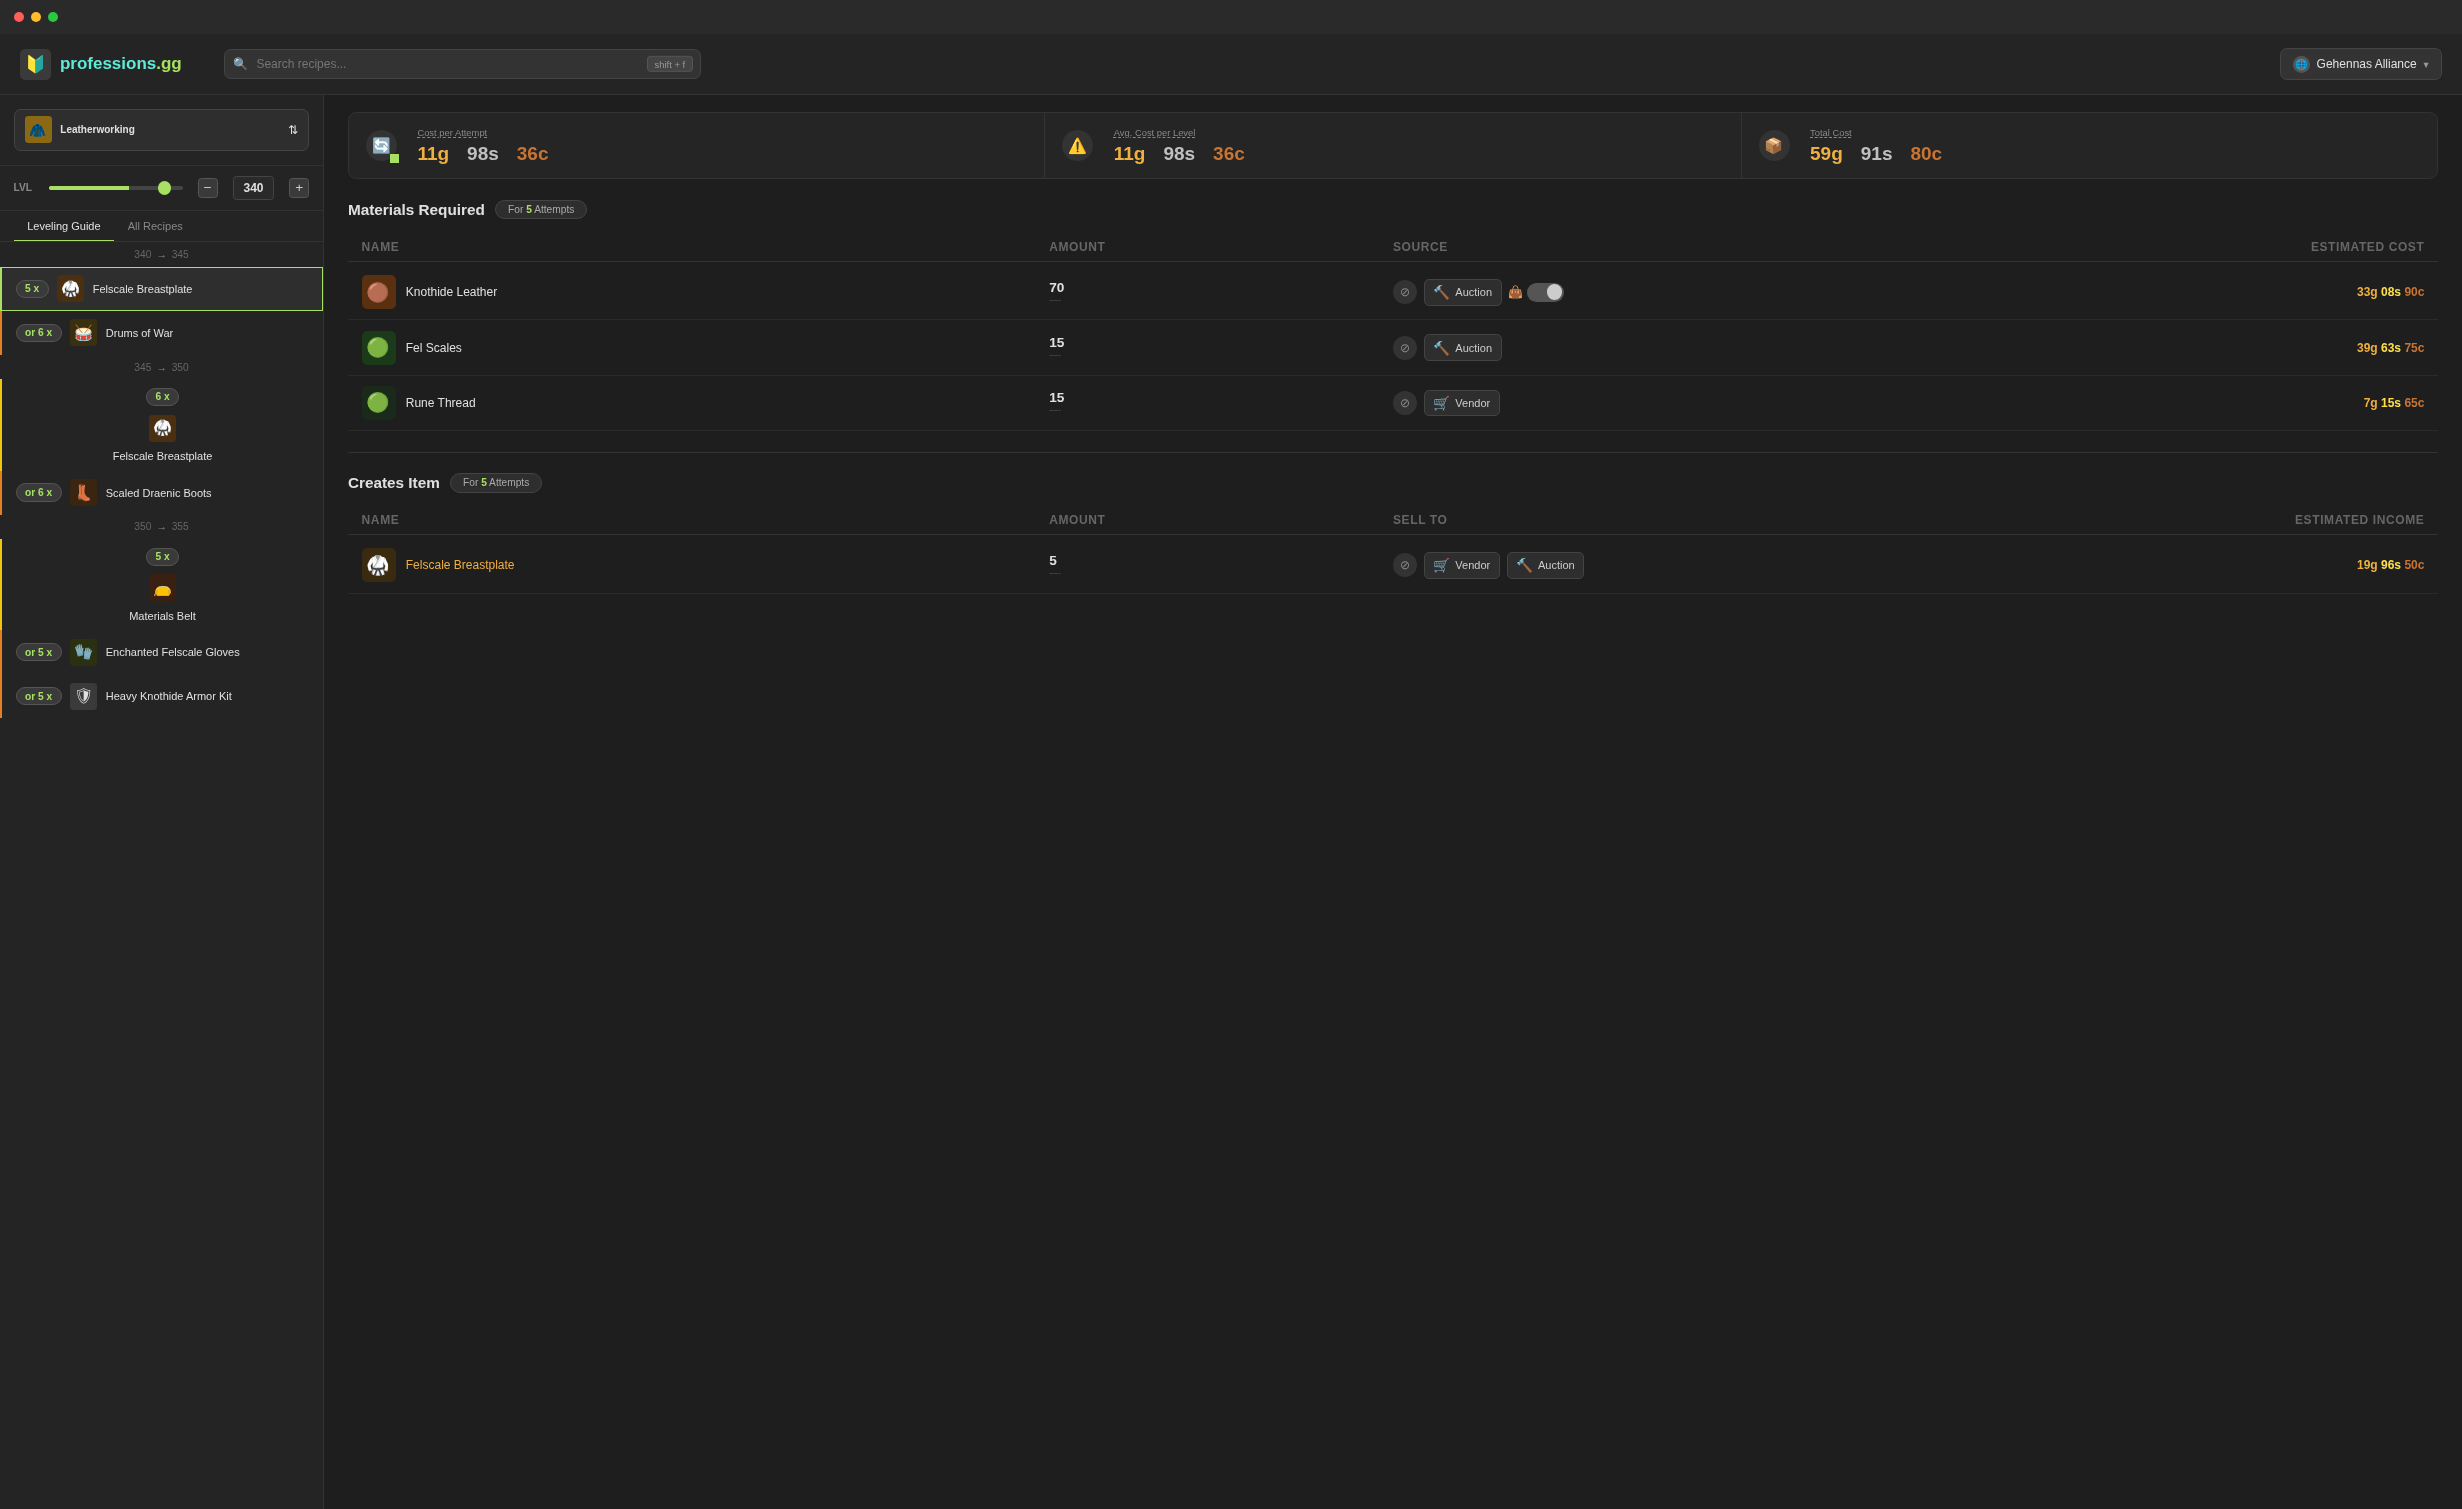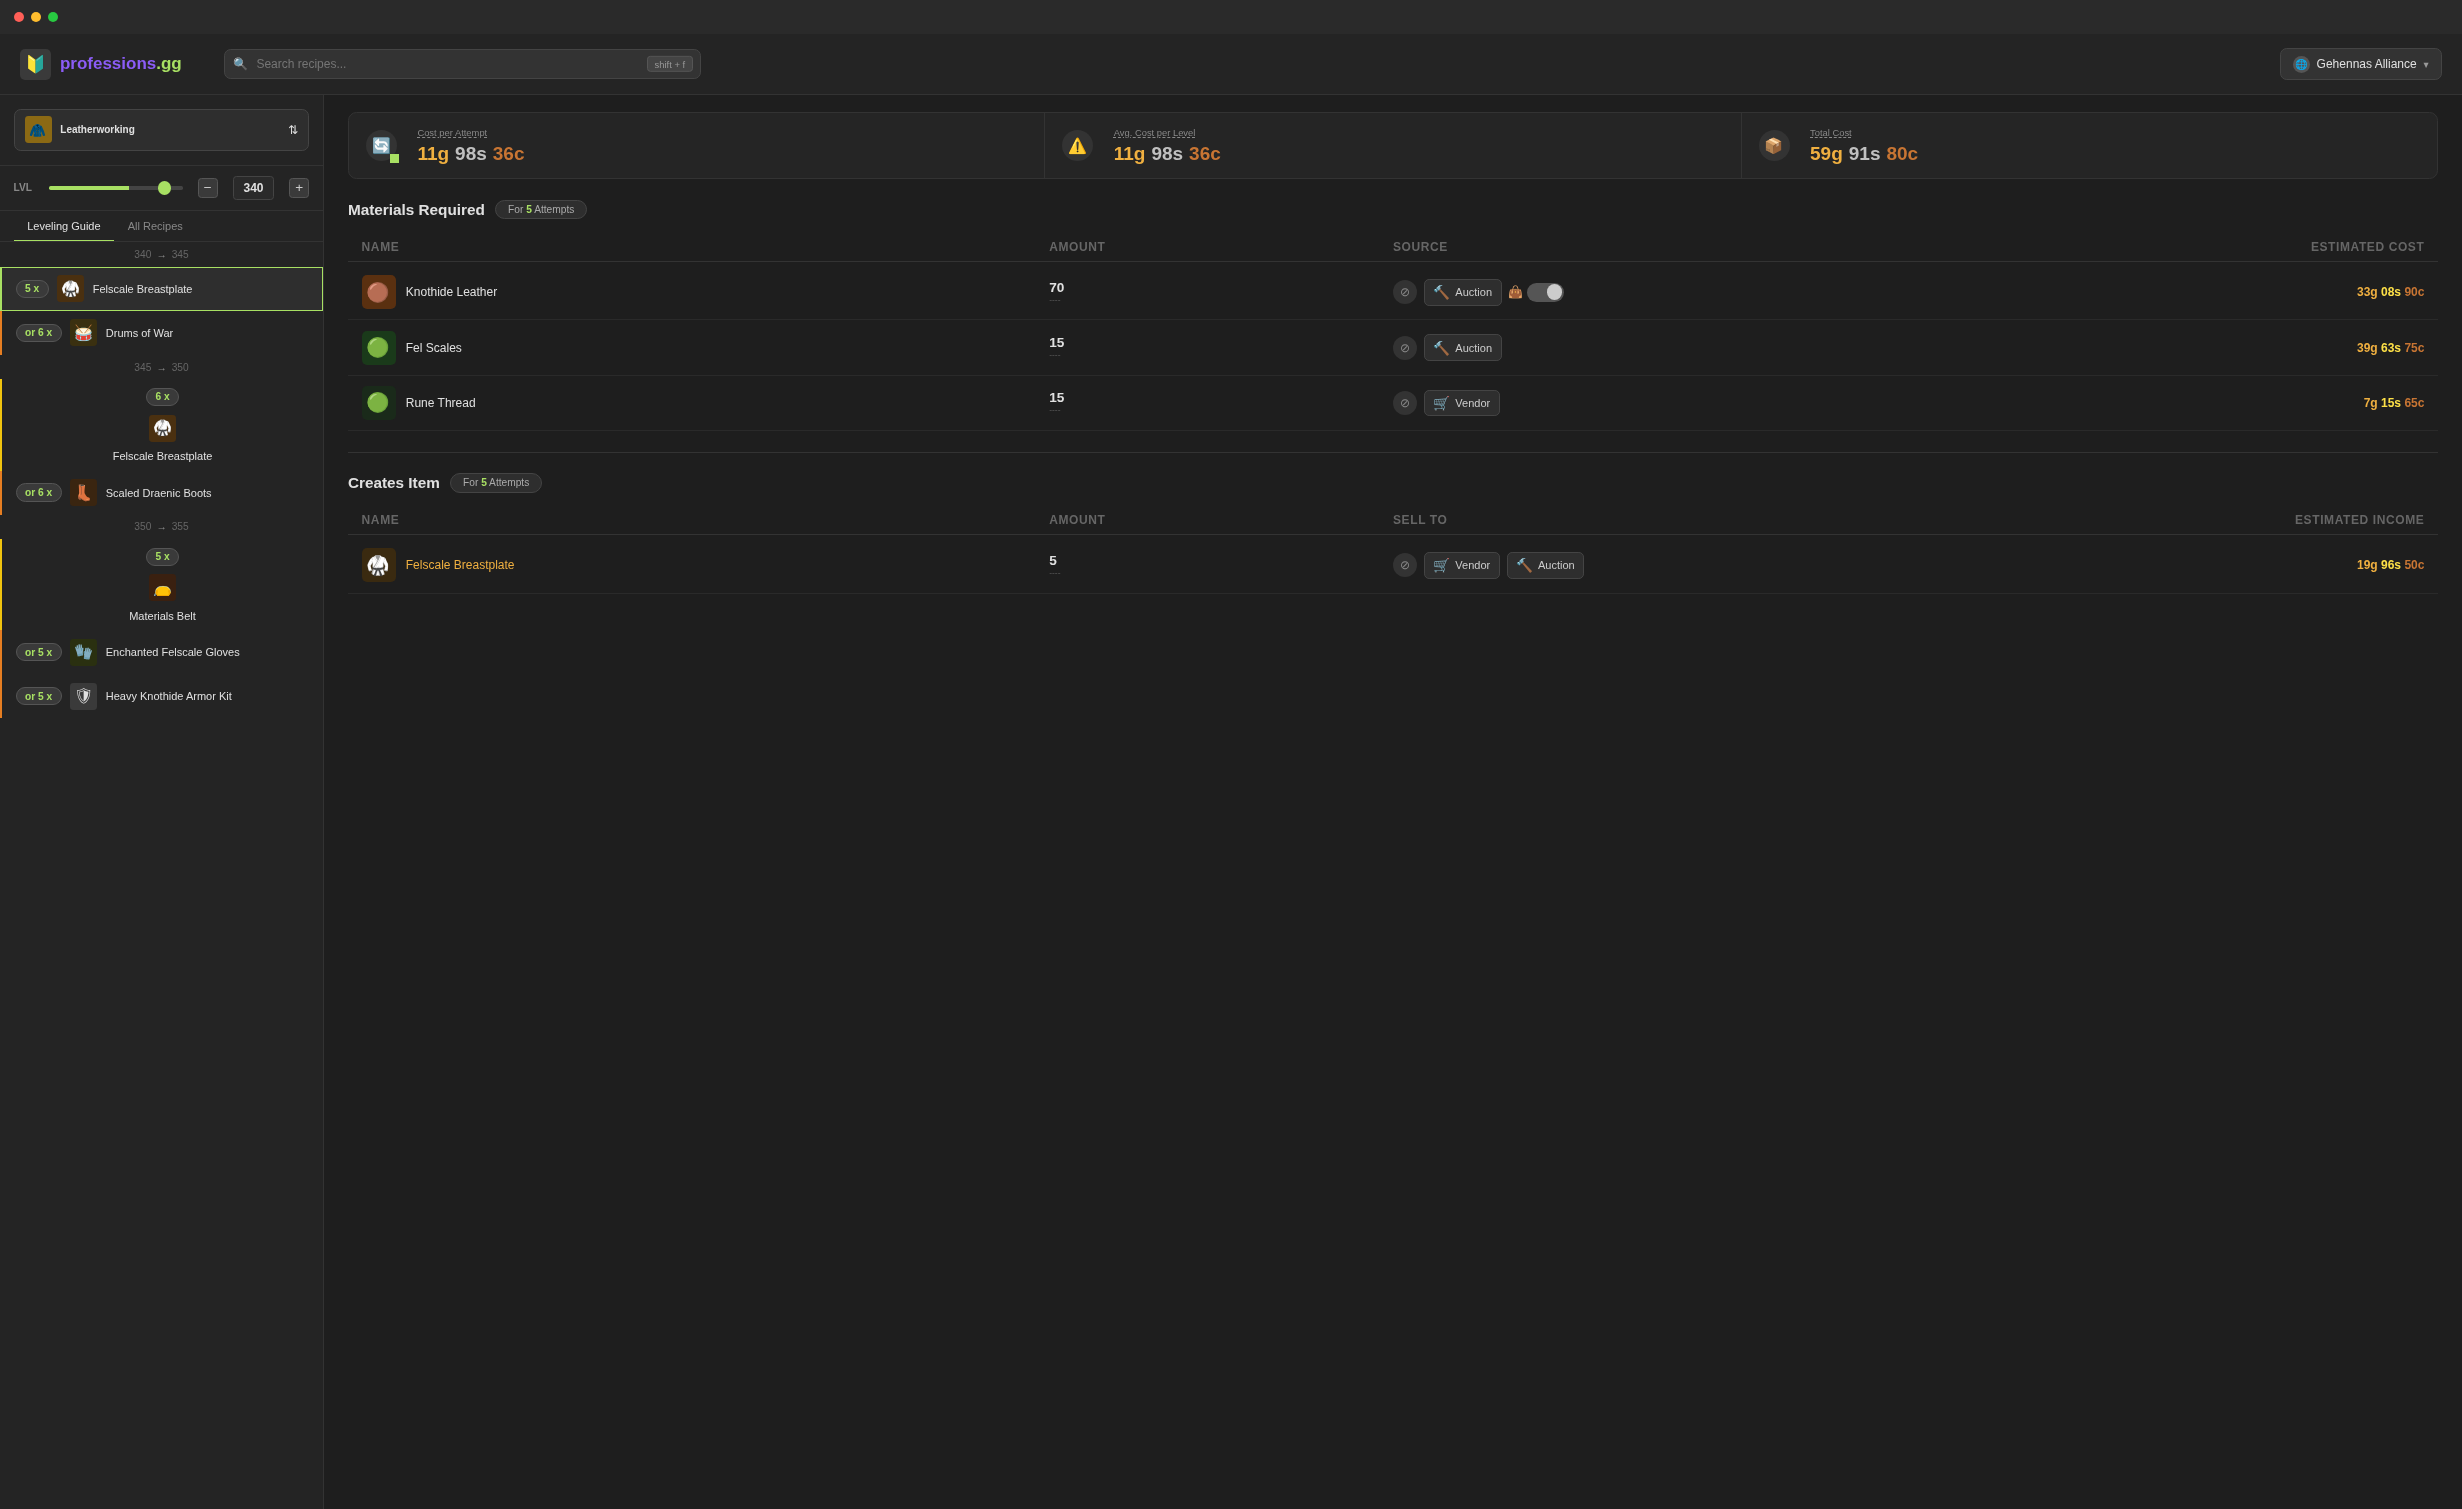--- a/index.html
+++ b/index.html
@@ -53,21 +53,21 @@
       align-items: center;
       justify-content: center;
       font-size: 17px;
     }
     .logo-text {
       font-size: 17px;
       font-weight: 700;
       color: #fff;
     }
     .logo-text span {
-      color: #8b5cf6;
+      color: #5eead4;
     }
     .search-bar {
       flex: 1;
       max-width: 477px;
       position: relative;
       margin: 0 20.4px;
     }
     .search-bar input {
       width: 100%;
       background: #333;
@@ -331,21 +331,21 @@
       color: #888;
       text-decoration: underline;
       text-decoration-style: dashed;
       margin-bottom: 5.1px;
     }
     .stat-value {
       font-size: 19px;
       font-weight: 700;
       display: flex;
       align-items: center;
-      gap: 6px;
+      gap: 18px;
     }
     .stat-icon {
       width: 31px; height: 31px;
       background: #333;
       border-radius: 50%;
       display: flex;
       align-items: center;
       justify-content: center;
       margin-right: 10.2px;
       flex-shrink: 0;

